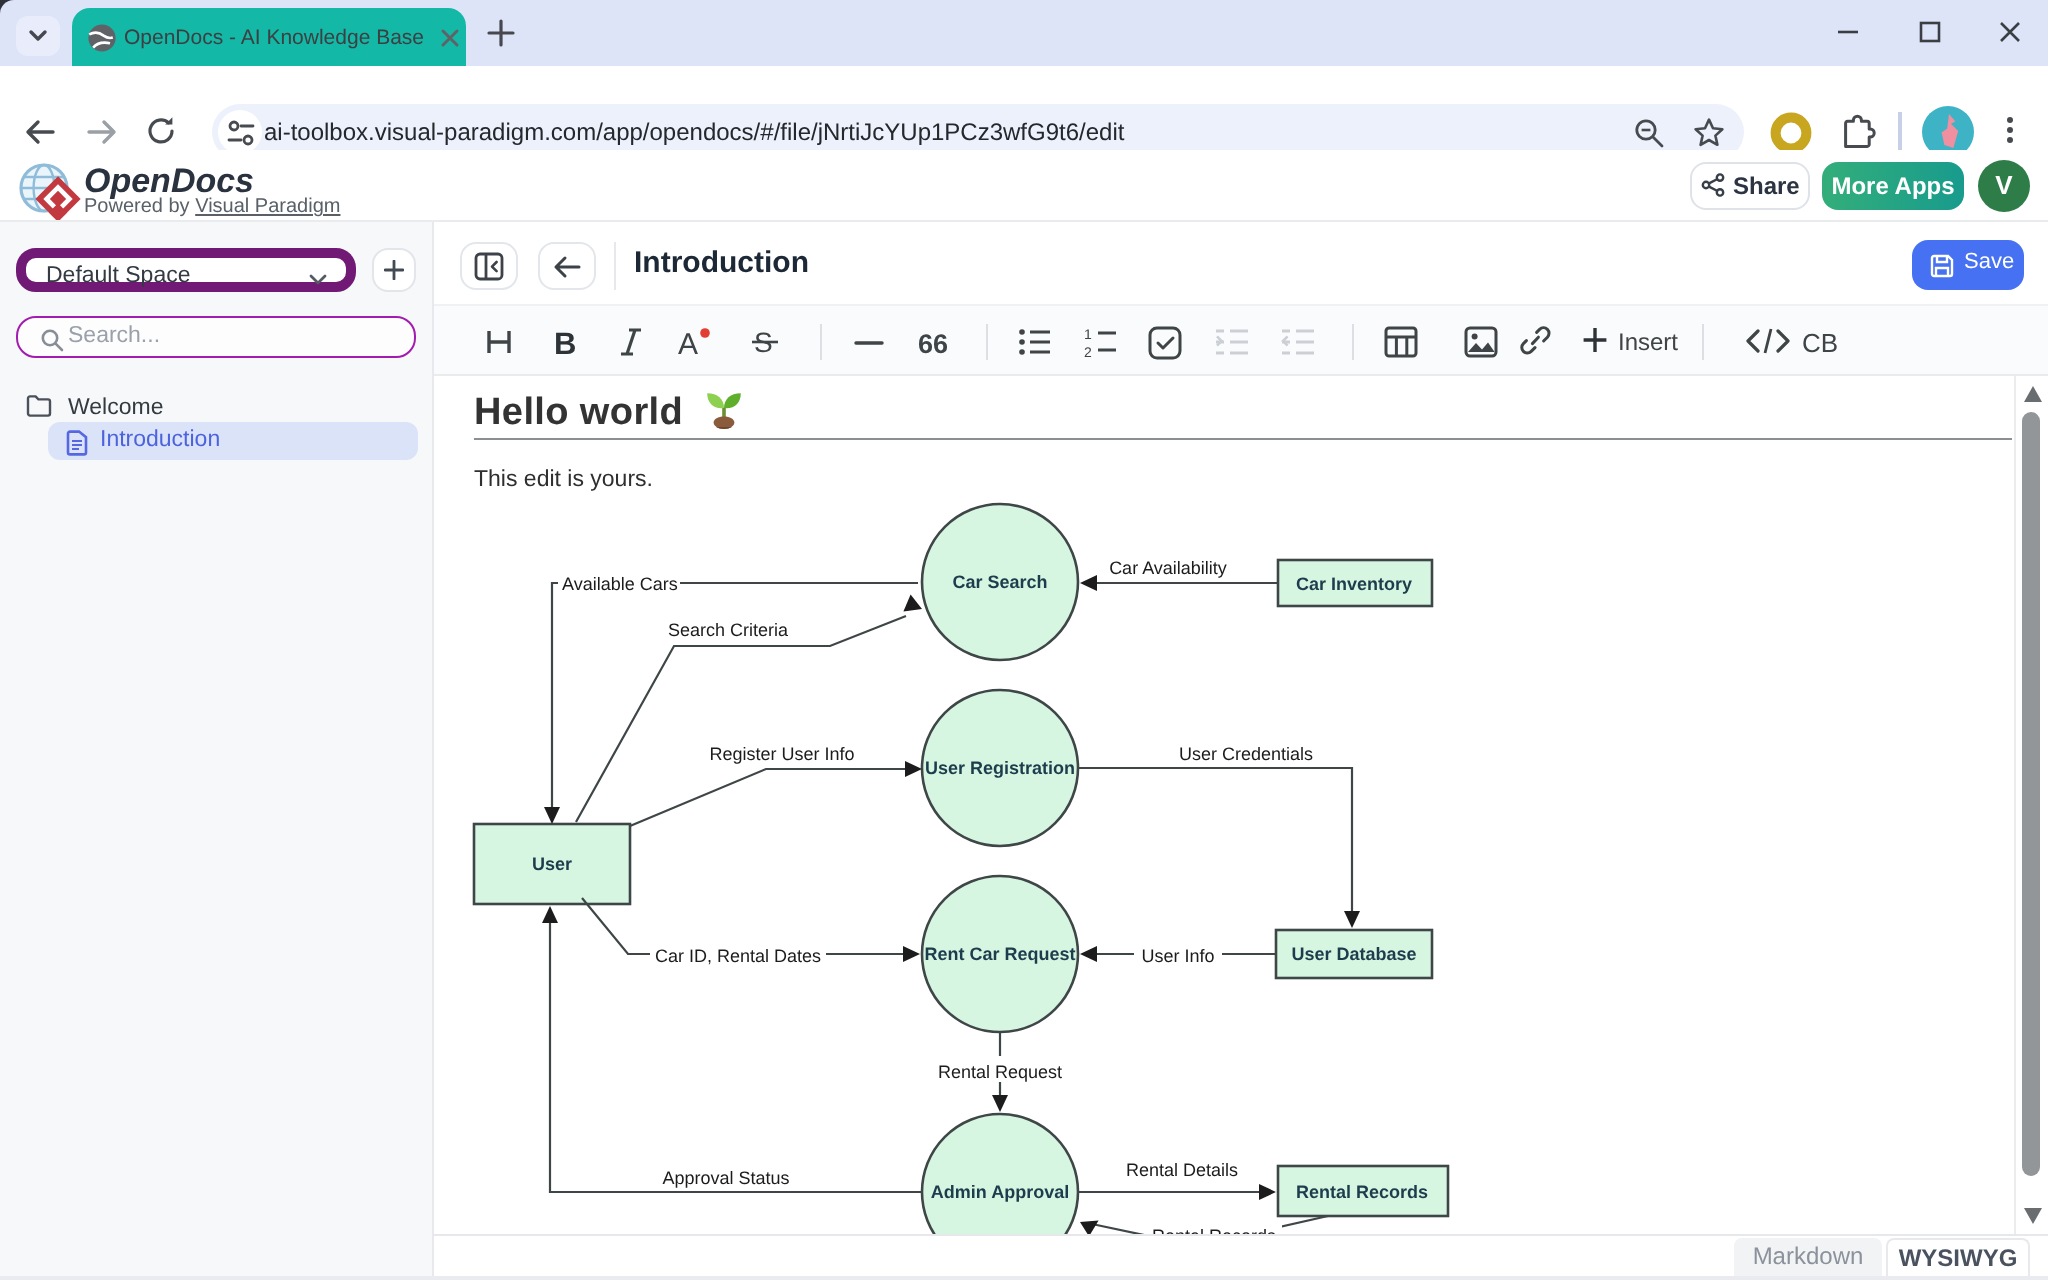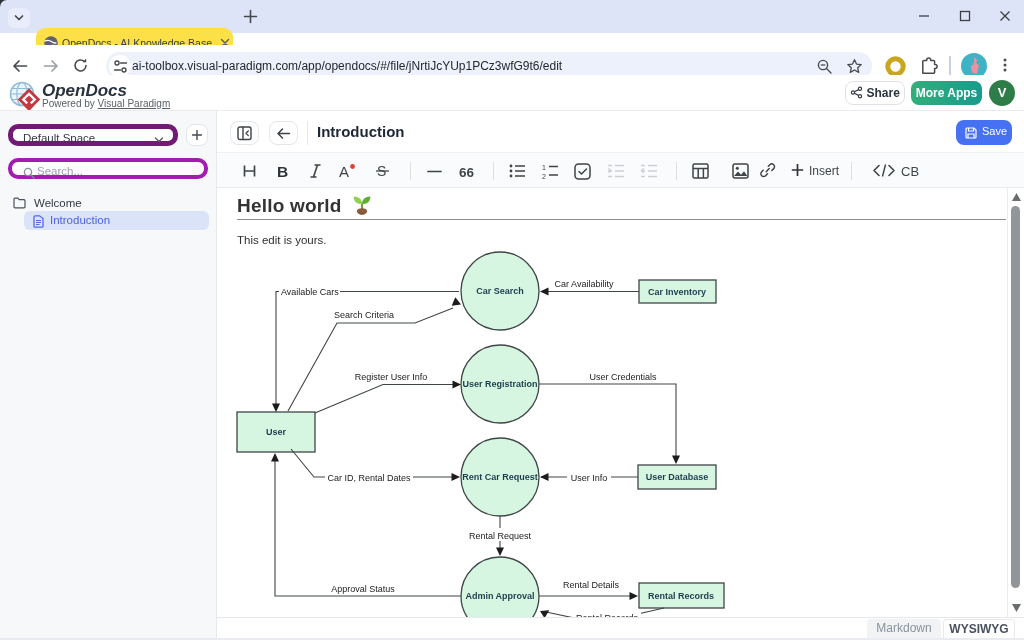--- a/index.html
+++ b/index.html
@@ -5,21 +5,21 @@
 *{margin:0;padding:0;box-sizing:border-box;}
 html,body{width:1024px;height:640px;overflow:hidden;}
 body{font-family:"Liberation Sans",sans-serif;position:relative;background:#fff;}
 .abs{position:absolute;}
 
 #tabstrip{left:0;top:0;width:1024px;height:33px;background:#dee4f8;}
 #tabstrip .corner{position:absolute;left:0;top:0;width:14px;height:14px;background:#2e3238;}
 #tabstrip .strip{position:absolute;left:0;top:0;width:40px;height:33px;background:#dee4f8;border-radius:7px 0 0 0;}
 #chevbtn{left:8px;top:8px;width:22px;height:20px;background:#e9edfb;border-radius:6px;}
 #chevbtn svg{position:absolute;left:4px;top:3px;}
-#tab{left:36px;top:4px;width:197px;height:29px;background:#fde047;border-radius:9px 9px 0 0;margin-top:24px;}
+#tab{left:36px;top:4px;width:197px;height:29px;background:#14b8a6;border-radius:9px 9px 0 0;}
 #tab .title{position:absolute;left:26px;top:9px;font-size:10.5px;color:#3c4043;white-space:nowrap;}
 #tabglobe{position:absolute;left:7px;top:7px;}
 #tabx{position:absolute;left:182px;top:8px;width:14px;height:14px;}
 #newtab{left:243px;top:9px;width:15px;height:15px;}
 .winctl{top:9px;}
 
 #navbar{left:0;top:33px;width:1024px;height:42px;background:#fff;margin-top:12px;}
 .navic{position:absolute;top:12px;}
 #omnibox{position:absolute;left:106px;top:7px;width:766px;height:28px;background:#edf1fb;border-radius:14px;}
 #omnibox .url{position:absolute;left:26px;top:7px;font-size:12px;color:#24282d;letter-spacing:0;}
@@ -29,21 +29,21 @@
 #appheader .powered{position:absolute;left:42px;top:23px;font-size:10px;color:#596068;}
 #appheader .powered u{color:#596068;}
 #sharebtn{left:845px;top:6px;width:60px;height:24px;background:#fff;border:1px solid #dfe3e8;border-radius:8px;font-size:12px;color:#2b3440;font-weight:bold;line-height:22px;text-align:center;}
 #moreapps{left:911px;top:6px;width:71px;height:24px;background:linear-gradient(90deg,#33ae7a,#189b8d);border-radius:8px;color:#fff;font-weight:bold;font-size:12px;text-align:center;line-height:24px;}
 #avatarV{left:989px;top:80px;width:26px;height:26px;border-radius:50%;background:#2e7d49;color:#fff;font-weight:bold;font-size:13px;text-align:center;line-height:26px;}
 
 #sidebar{left:0;top:111px;width:217px;height:529px;background:#f7f8f9;border-right:1px solid #e7e9ec;}
 #spacesel{position:absolute;left:8px;top:13px;width:170px;height:22px;background:#fff;border:5px solid #701a75;border-radius:10px;}
 #spacesel span{position:absolute;left:10px;top:3px;font-size:11.5px;color:#333a42;}
 #plusbtn{position:absolute;left:186px;top:13px;width:22px;height:22px;background:#fff;border:1px solid #e2e5ea;border-radius:8px;}
-#searchbox{position:absolute;left:8px;top:47px;width:200px;height:21px;background:#fdfdfe;border:4px solid #a21caf;border-radius:10px;}
+#searchbox{position:absolute;left:8px;top:47px;width:200px;height:21px;background:#fdfdfe;border:1px solid #a21caf;border-radius:10px;}
 #searchbox span{position:absolute;left:25px;top:3px;font-size:11.5px;color:#9aa1ab;}
 #welcomerow{position:absolute;left:13px;top:86px;font-size:11.5px;color:#333a42;}
 #introrow{position:absolute;left:24px;top:100px;width:185px;height:19px;background:#dbe3f8;border-radius:6px;}
 #introrow span{position:absolute;left:26px;top:2.5px;font-size:11.5px;color:#4c63dd;}
 
 #topbar{left:217px;top:111px;width:807px;height:41px;background:#fff;}
 .tbtn{position:absolute;top:10px;width:29px;height:24px;background:#fff;border:1px solid #e3e6ea;border-radius:8px;}
 #topbar .sep{position:absolute;left:90px;top:10px;width:1px;height:24px;background:#e6e8eb;}
 #topbar .title{position:absolute;left:100px;top:12px;font-size:15px;font-weight:bold;color:#1d2836;}
 #savebtn{position:absolute;left:739px;top:9px;width:56px;height:25px;background:#4671f2;border-radius:8px;}

